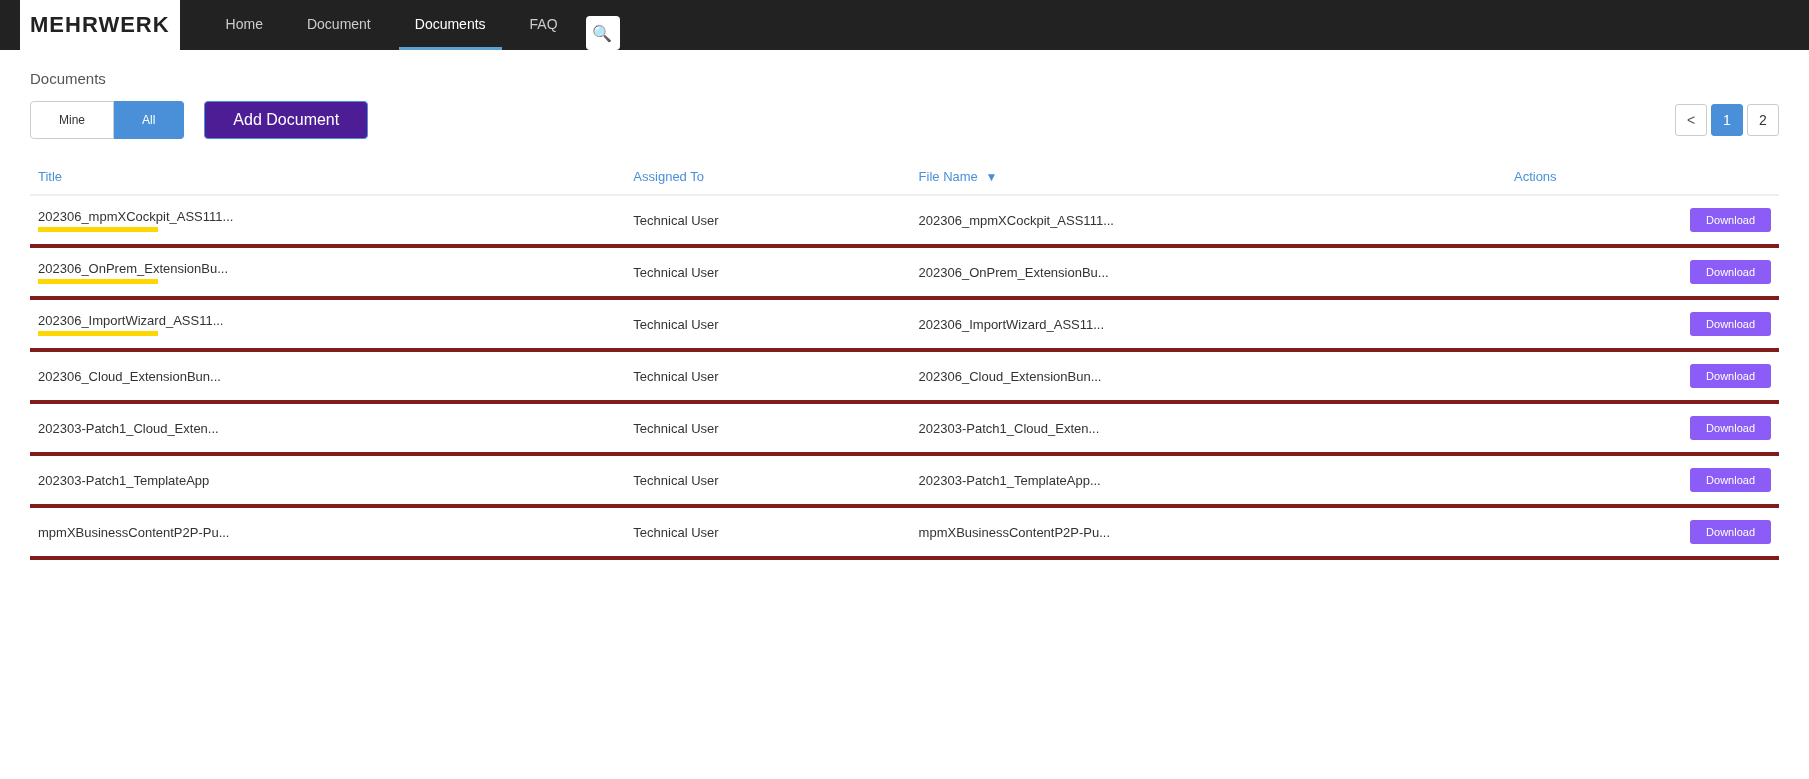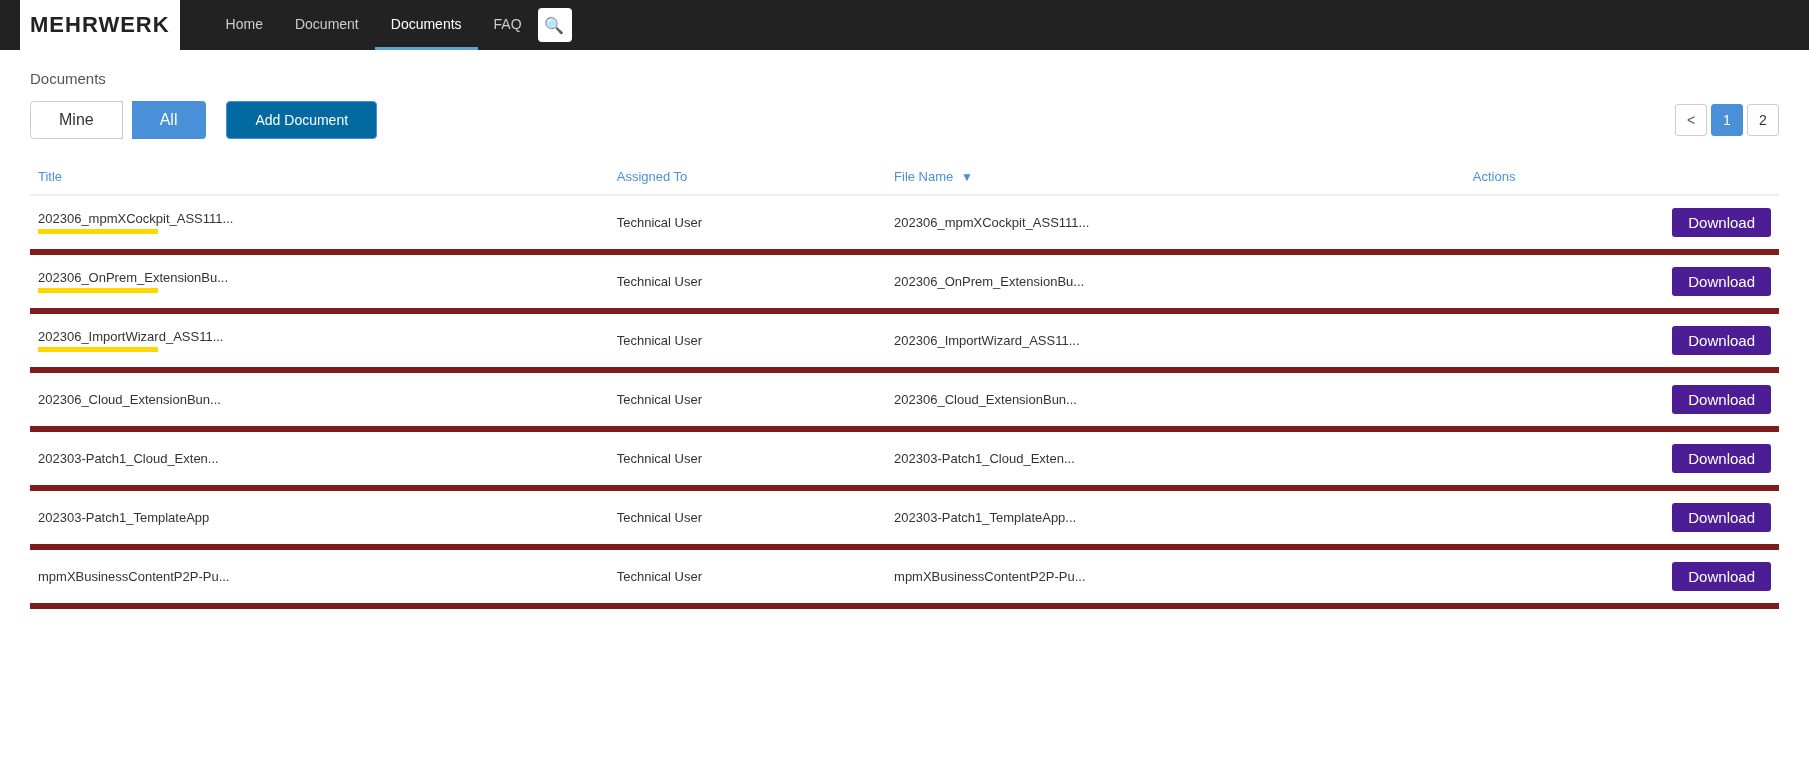--- a/index.html
+++ b/index.html
@@ -18,22 +18,22 @@
       font-weight: 900;
       color: #fff;
       background: #fff;
       color: #222;
       padding: 20px 10px;
       margin-right: 30px;
       letter-spacing: 1px;
     }
     .nav-links {
       display: flex;
-      align-items: center;
-      gap: 0;
+      align-items: flex-end;
+      gap: 12px;
       flex: 1;
     }
     .nav-link {
       color: #ccc;
       text-decoration: none;
       padding: 0 16px;
       height: 50px;
       display: flex;
       align-items: center;
       font-size: 14px;
@@ -71,38 +71,38 @@
       display: flex;
       align-items: center;
       gap: 0;
       margin-bottom: 20px;
     }
     .tab-btn {
       border: 1px solid #ccc;
       background: #fff;
       padding: 8px 28px;
       cursor: pointer;
-      font-size: 16px;
+      font-size: 12px;
       color: #333;
       height: 38px;
     }
     .tab-btn.active {
       background: #4a90d9;
       color: #fff;
       border-color: #4a90d9;
     }
     .tab-btn:first-child { border-radius: 4px 0 0 4px; }
-    .tab-btn:nth-child(2) { border-radius: 0 4px 4px 0; border-left: none; margin-left: 9px; }
+    .tab-btn:nth-child(2) { border-radius: 0 4px 4px 0; border-left: none; }
     .add-doc-btn {
-      background: #0369a1;
+      background: #4c1d95;
       color: #fff;
       border: 1px solid #4a90d9;
       padding: 8px 28px;
       cursor: pointer;
-      font-size: 14px;
+      font-size: 16px;
       border-radius: 4px;
       margin-left: 20px;
       height: 38px;
     }
     .pagination {
       display: flex;
       align-items: center;
       gap: 4px;
       margin-left: auto;
     }
@@ -150,21 +150,21 @@
       color: #4a90d9;
     }
     .doc-table th.actions-col {
     }
     .sort-icon {
       color: #4a90d9;
       font-size: 12px;
       margin-left: 4px;
     }
     .doc-table tbody tr {
-      border-bottom: 6px solid #7f1d1d;
+      border-bottom: 4px solid #7f1d1d;
     }
     .doc-table td {
       padding: 12px 8px;
       font-size: 13px;
       color: #333;
       vertical-align: middle;
     }
     .doc-table td.actions-cell {
       text-align: right;
     }
@@ -175,27 +175,27 @@
       display: block;
     }
     .highlight-bar {
       display: block;
       height: 5px;
       background: #FFD700;
       width: 120px;
       margin-top: 3px;
     }
     .download-btn {
-      background: #4c1d95;
+      background: #8b5cf6;
       color: #fff;
       border: none;
       padding: 6px 16px;
       border-radius: 3px;
       cursor: pointer;
-      font-size: 15px;
+      font-size: 11px;
     }
   </style>
 </head>
 <body>
 
 <nav class="navbar">
   <span class="navbar-brand">MEHRWERK</span>
   <div class="nav-links">
     <a href="#" class="nav-link">Home</a>
     <a href="#" class="nav-link">Document</a>

